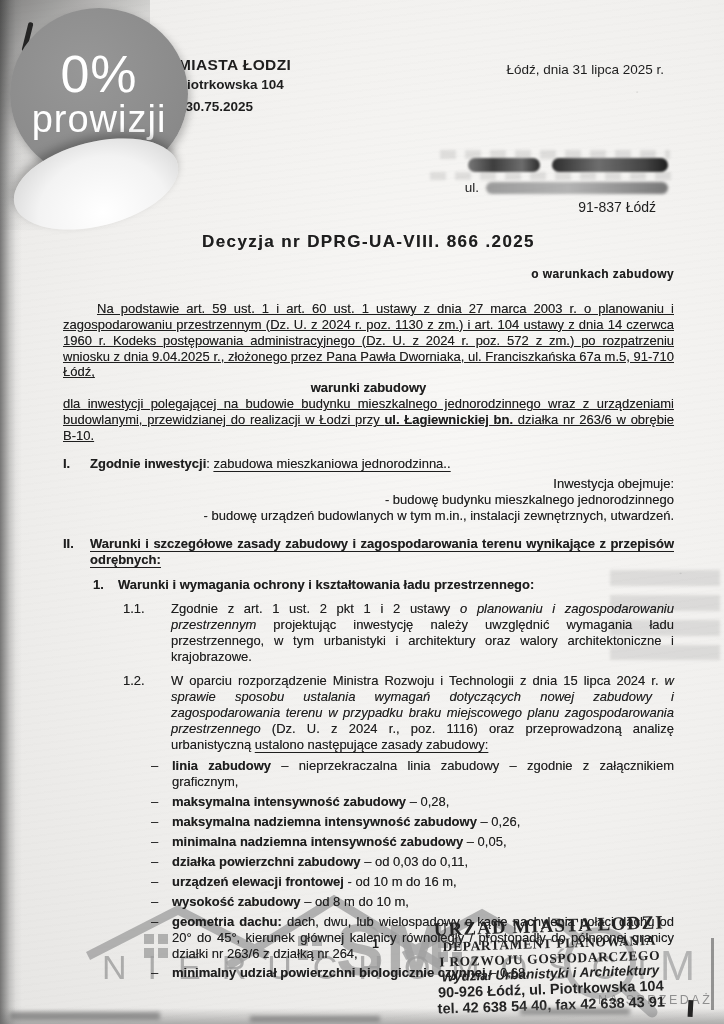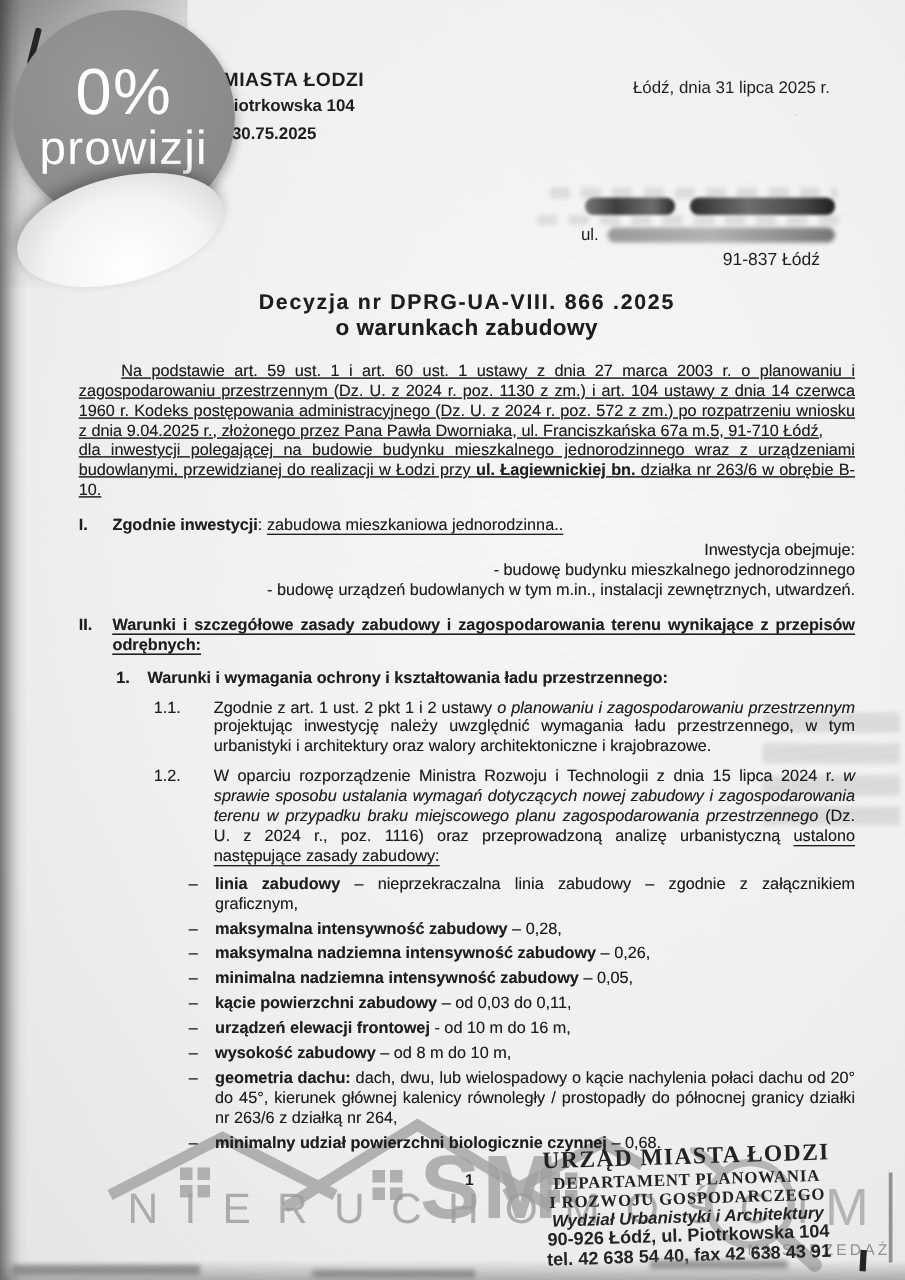--- a/index.html
+++ b/index.html
@@ -61,25 +61,25 @@
   .addressee{position:absolute;top:158px;right:56px;width:260px;z-index:2;font-size:13.5px;}
   .name-row{display:flex;justify-content:flex-end;gap:12px;margin-bottom:8px;}
   .blob{border-radius:7px;filter:blur(1.3px);}
   .blob.n1{width:72px;height:14px;background:linear-gradient(90deg,#777,#3e3e3e 35%,#6d6d6d 75%,#2c2c2c);}
   .blob.n2{width:116px;height:14px;background:linear-gradient(90deg,#2e2e2e,#6e6e6e 40%,#444 80%,#1f1f1f);}
   .street-row{display:flex;justify-content:flex-end;align-items:center;gap:7px;}
   .blob.street{width:182px;height:12px;background:linear-gradient(90deg,#9a9a9a,#b3b3b3 45%,#8e8e8e 80%,#777);filter:blur(1.6px);}
   .postal{text-align:right;margin-top:4px;margin-right:12px;font-size:14px;}
 
   
-  .content{position:absolute;left:63px;right:40px;top:234px;z-index:2;
+  .content{position:absolute;left:63px;right:50px;top:234px;z-index:2;
     font-size:13px;line-height:15.9px;text-shadow:0 0 .5px rgba(25,25,25,.5);}
   .doc-title{text-align:center;font-weight:bold;}
   .doc-title .t1{font-size:17px;letter-spacing:1.4px;}
-  .doc-title .t2{font-size:18px;margin-top:5px;letter-spacing:.4px;}
+  .doc-title .t2{font-size:12px;margin-top:17px;letter-spacing:.4px;text-align:right;}
   .para{text-align:justify;text-decoration:underline;}
   .para.intro{margin-top:18px;text-indent:34px;}
   .center-bold{text-align:center;font-weight:bold;margin-top:6px;}
   .sec{margin-top:12px;}
   .sec-head{display:grid;grid-template-columns:27px 1fr;}
   .sec-num{font-weight:bold;}
   .sec-body{margin-left:27px;margin-top:4px;text-align:right;}
   .sec2-head u, .u-wrap{text-underline-offset:3px;}
   .sub1{margin-top:10px;margin-left:30px;display:grid;grid-template-columns:25px 1fr;font-weight:bold;}
   .clause{margin-top:8px;margin-left:60px;display:grid;grid-template-columns:48px 1fr;}
@@ -183,20 +183,21 @@
   </div>
 
   <div class="content">
     <div class="doc-title">
       <div class="t1">Decyzja nr DPRG-UA-VIII. 866 .2025</div>
       <div class="t2">o warunkach zabudowy</div>
     </div>
 
     <div class="para intro"><span>Na podstawie art. 59 ust. 1 i art. 60 ust. 1 ustawy z dnia 27 marca 2003 r. o planowaniu i zagospodarowaniu przestrzennym (Dz. U. z 2024 r. poz. 1130 z zm.) i art. 104 ustawy z dnia 14 czerwca 1960 r. Kodeks postępowania administracyjnego (Dz. U. z 2024 r. poz. 572 z zm.) po rozpatrzeniu wniosku z dnia 9.04.2025 r., złożonego przez Pana Pawła Dworniaka, ul. Franciszkańska 67a m.5, 91-710 Łódź,</span></div>
 
+    <div class="center-bold" style="margin-top:0;">warunki zabudowy</div>
 
     <div class="para"><span>dla inwestycji polegającej na budowie budynku mieszkalnego jednorodzinnego wraz z urządzeniami budowlanymi, przewidzianej do realizacji w Łodzi przy </span><span style="font-weight: bold;">ul. Łagiewnickiej bn.</span><span> działka nr 263/6 w obrębie B-10.</span></div>
 
     <div class="sec">
       <div class="sec-head">
         <span class="sec-num">I.</span>
         <span><span style="font-weight: bold;">Zgodnie inwestycji</span><span>: </span><span style="text-decoration: underline; text-underline-offset: 2.5px;">zabudowa mieszkaniowa jednorodzinna..</span></span>
       </div>
       <div class="sec-body">
         <div>Inwestycja obejmuje:</div>
@@ -239,21 +240,21 @@
       <div class="rule">
         <span>–</span>
         <span class="body"><span style="font-weight: bold;">maksymalna nadziemna intensywność zabudowy</span><span> – 0,26,</span></span>
       </div>
       <div class="rule">
         <span>–</span>
         <span class="body"><span style="font-weight: bold;">minimalna nadziemna intensywność zabudowy</span><span> – 0,05,</span></span>
       </div>
       <div class="rule">
         <span>–</span>
-        <span class="body"><span style="font-weight: bold;">kącie powierzchni zabudowy</span><span> – od 0,03 do 0,11,</span></span>
+        <span class="body"><span style="font-weight: bold;">działka powierzchni zabudowy</span><span> – od 0,03 do 0,11,</span></span>
       </div>
       <div class="rule">
         <span>–</span>
         <span class="body"><span style="font-weight: bold;">urządzeń elewacji frontowej</span><span> - od 10 m do 16 m,</span></span>
       </div>
       <div class="rule">
         <span>–</span>
         <span class="body"><span style="font-weight: bold;">wysokość zabudowy</span><span> – od 8 m do 10 m,</span></span>
       </div>
       <div class="rule">

